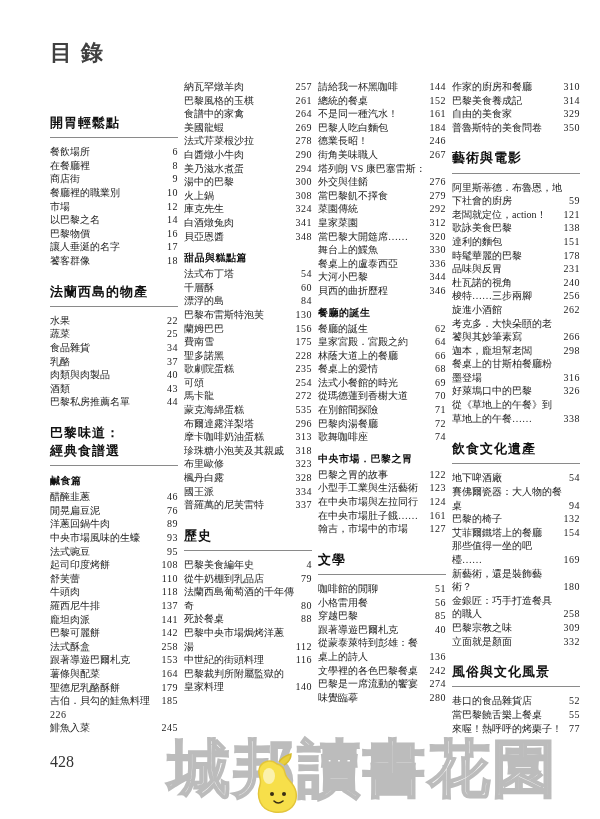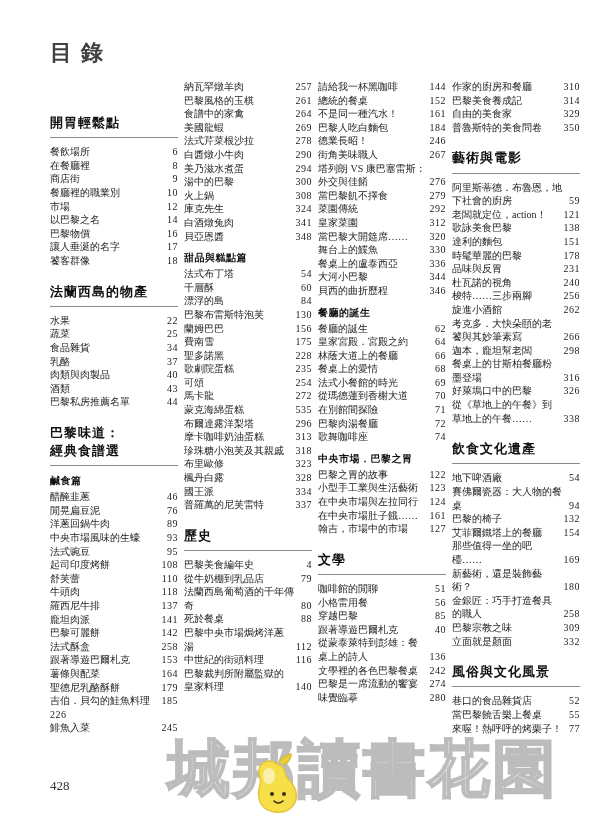--- a/index.html
+++ b/index.html
@@ -29,21 +29,21 @@
     font-size:10px;font-weight:700;color:#111;
     margin:8px 0 2px 0;line-height:14px;letter-spacing:.5px;
   }
   .entry{
     display:flex;justify-content:space-between;align-items:flex-end;
     gap:3px;font-size:10px;line-height:13.6px;color:#222;
   }
   .entry .t{flex:1 1 auto;}
   .entry .p{flex:0 0 auto;white-space:nowrap;letter-spacing:.5px;}
   .folio{
-    position:absolute;left:50px;top:778px;font-size:13px;color:#333;
+    position:absolute;left:50px;top:753px;font-size:16px;color:#333;
   }
   .watermark{
     position:absolute;left:168px;top:738px;z-index:3;
     font-size:62px;font-weight:700;letter-spacing:3px;line-height:1;
     color:rgba(248,248,248,.92);
     -webkit-text-stroke:2px #bcbcbc;
     text-shadow:0 0 5px rgba(255,255,255,.9);
     white-space:nowrap;pointer-events:none;
   }
   .mascot{position:absolute;left:250px;top:752px;z-index:4;pointer-events:none;}

